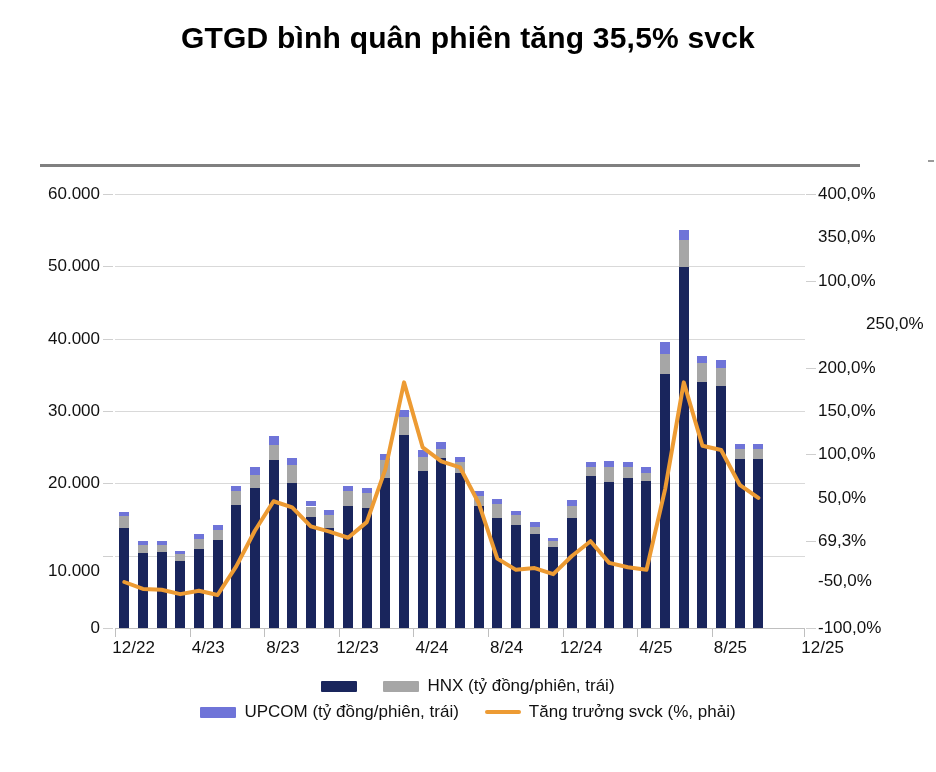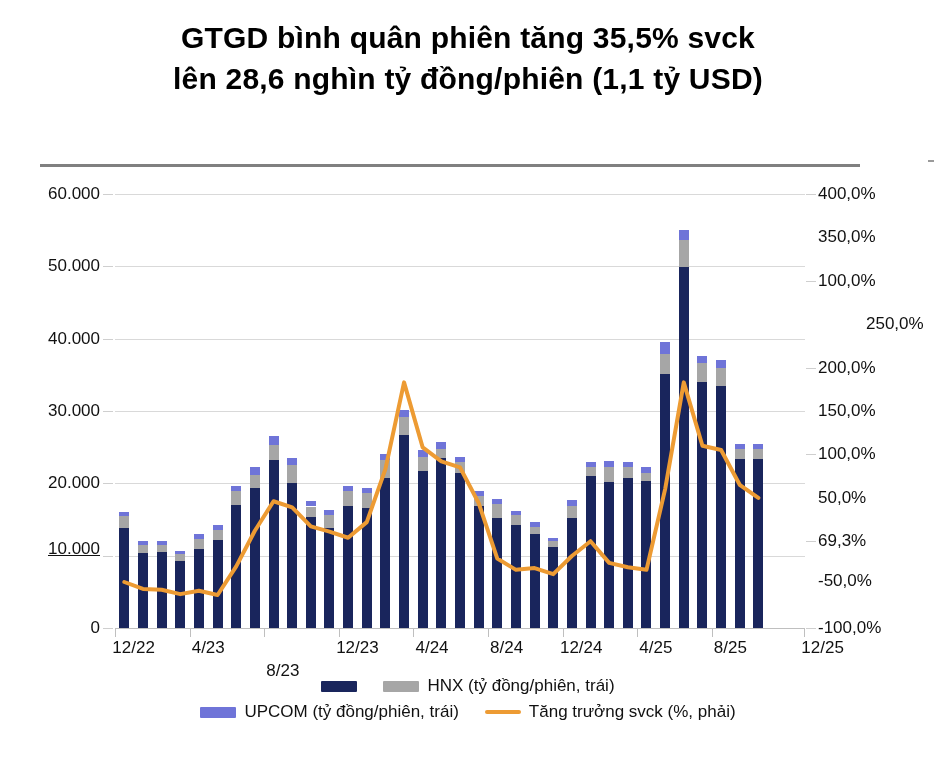--- a/index.html
+++ b/index.html
@@ -103,31 +103,30 @@
   .sw-line{width:36px;height:4px;border-radius:2px;}
   .legtxt{font-size:17px;color:#111;white-space:nowrap;}
 </style>
 </head>
 <body>
 
 <div id="root">
 
   <div class="title">
     <span class="l1">GTGD bình quân phiên tăng 35,5% svck</span>
-    <span class="l2">lên 28,6 nghìn tỷ đồng/phiên (1,1 tỷ USD)</span>
   </div>
 
   <div class="toprule"></div>
   <div class="rule-tick"></div>
 
   <div class="chart">
 
     <div class="ylabs-left">
         <div class="ylab" style="top: 434px;">0</div>
-        <div class="ylab" style="top: 355px; text-decoration: underline;">10.000</div>
+        <div class="ylab" style="top: 377px;">10.000</div>
         <div class="ylab" style="top: 289.333px;">20.000</div>
         <div class="ylab" style="top: 217px;">30.000</div>
         <div class="ylab" style="top: 144.667px;">40.000</div>
         <div class="ylab" style="top: 72.3333px;">50.000</div>
         <div class="ylab" style="top: 0px;">60.000</div>
       </div>
     <div class="ylabs-right">
         <div class="ylabr" style="top: 434px;">-100,0%</div>
         <div class="ylabr" style="top: 387px;">-50,0%</div>
         <div class="ylabr" style="top: 347.2px;">69,3%</div>
@@ -340,21 +339,21 @@
         <div class="xt" style="left: 298.378px;"></div>
         <div class="xt" style="left: 372.973px;"></div>
         <div class="xt" style="left: 447.568px;"></div>
         <div class="xt" style="left: 522.162px;"></div>
         <div class="xt" style="left: 596.757px;"></div>
         <div class="xt" style="left: 689px;"></div>
       </div>
     <div class="xlabels">
         <div class="xlab" style="left: 133.649px;">12/22</div>
         <div class="xlab" style="left: 208.243px;">4/23</div>
-        <div class="xlab" style="left: 282.838px; margin-top: 23px;">8/23</div>
+        <div class="xlab" style="left: 282.838px;">8/23</div>
         <div class="xlab" style="left: 357.432px;">12/23</div>
         <div class="xlab" style="left: 432.027px;">4/24</div>
         <div class="xlab" style="left: 506.622px;">8/24</div>
         <div class="xlab" style="left: 581.216px;">12/24</div>
         <div class="xlab" style="left: 655.811px;">4/25</div>
         <div class="xlab" style="left: 730.405px;">8/25</div>
         <div class="xlab" style="left: 822.649px;">12/25</div>
       </div>
   <div class="tick-left" style="top: 448px;"></div>
       <div class="tick-left" style="top: 375.667px;"></div>

